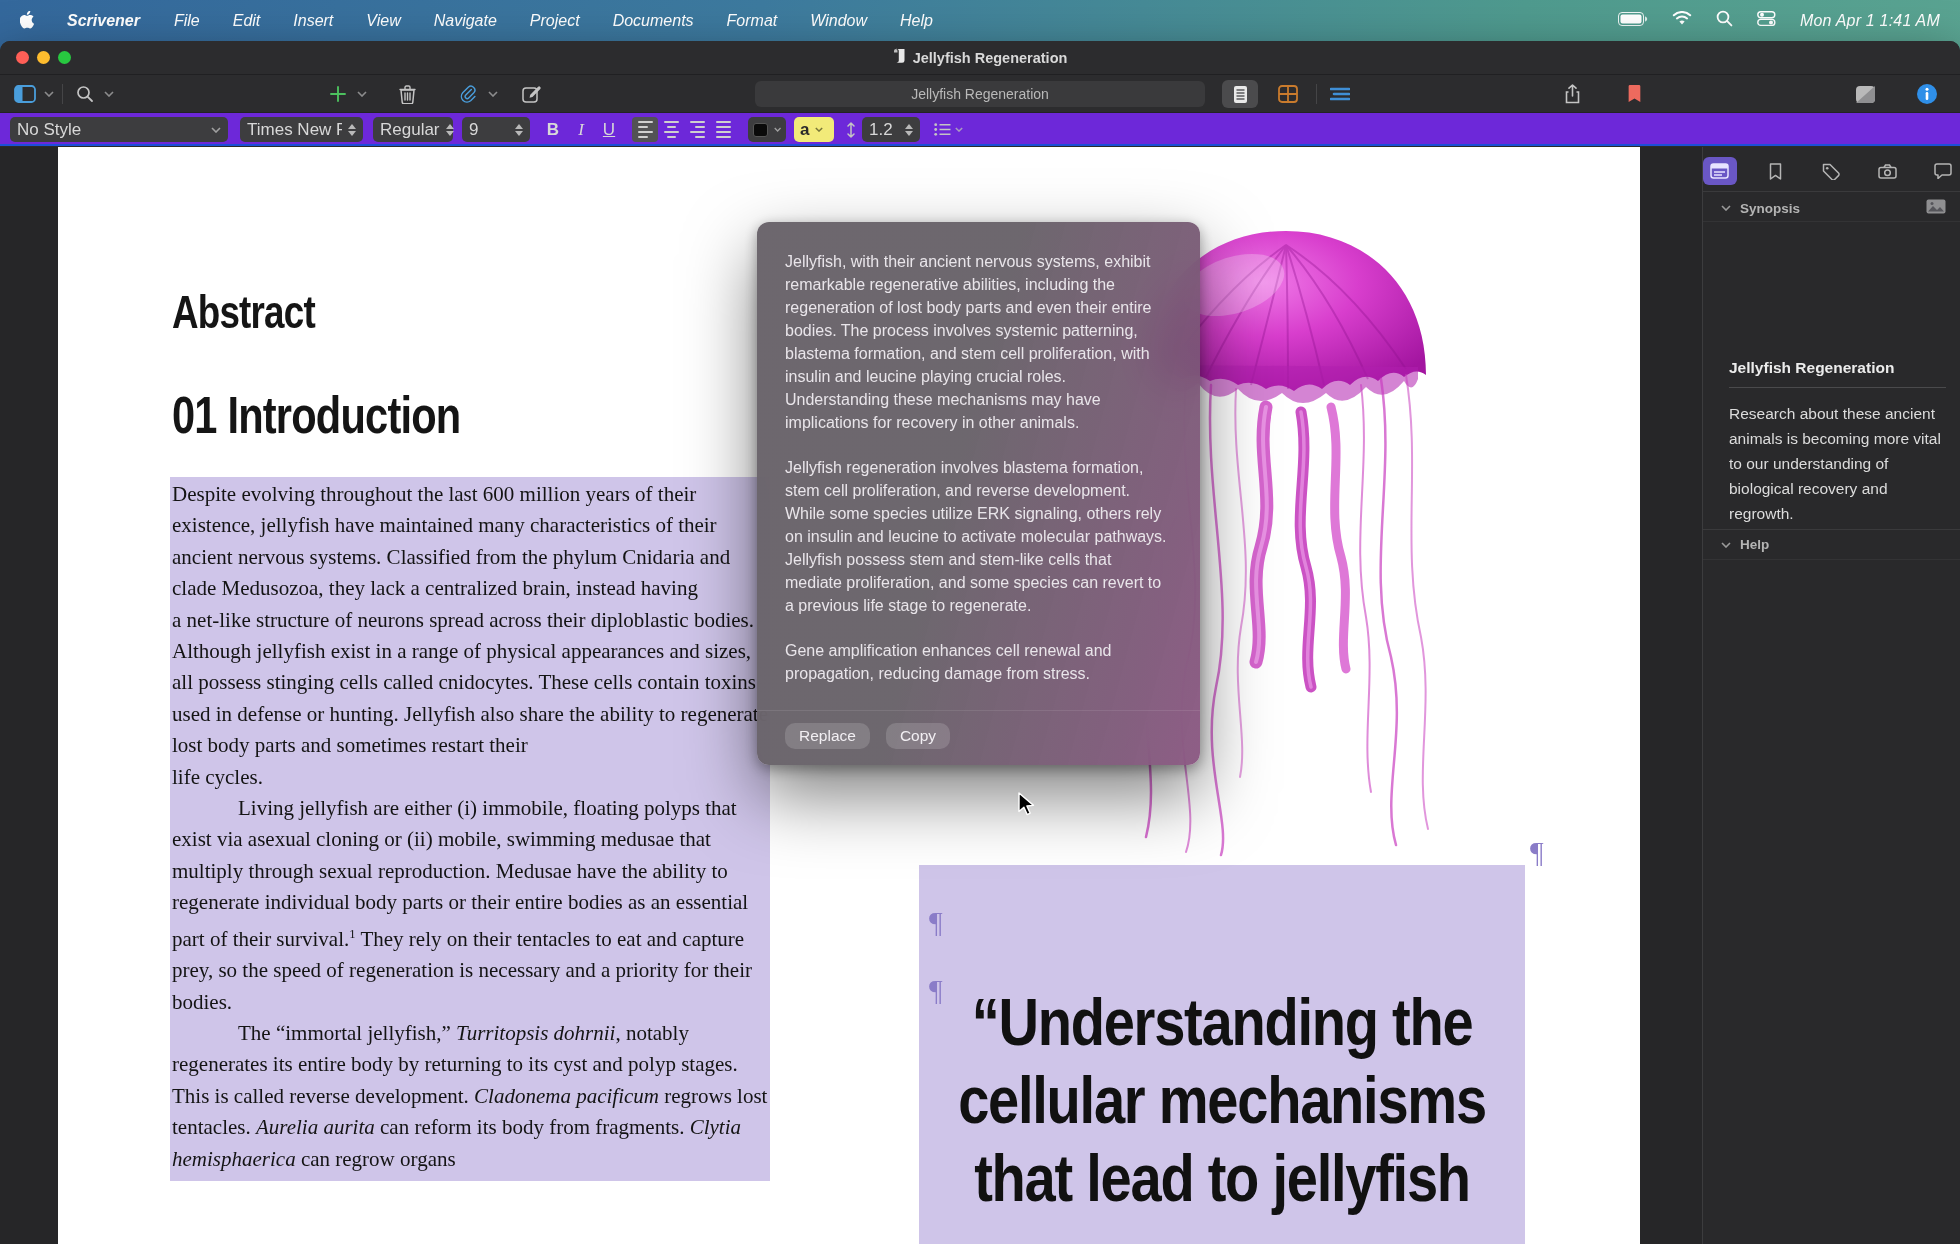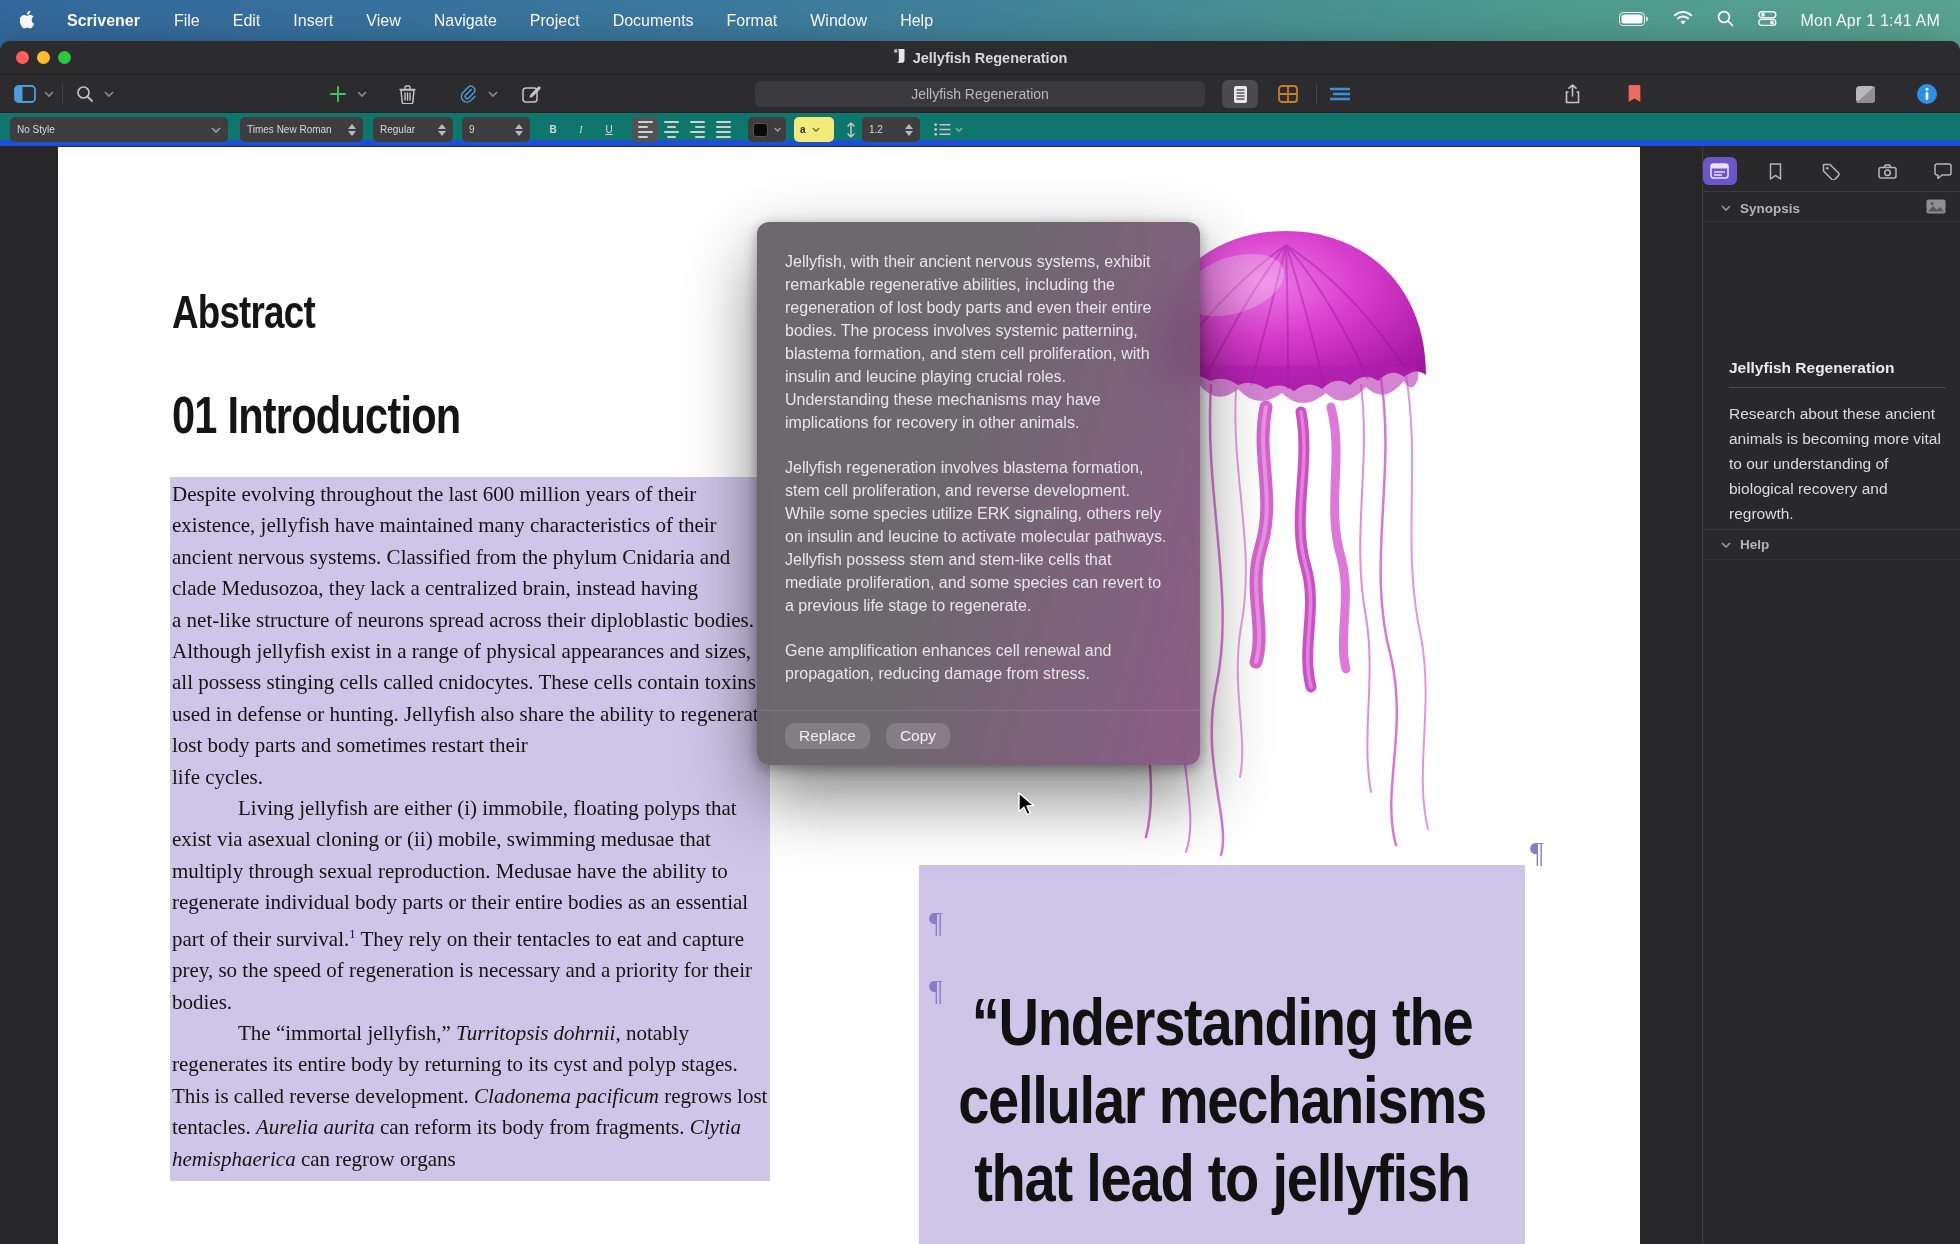--- a/index.html
+++ b/index.html
@@ -5,21 +5,21 @@
   * { margin:0; padding:0; box-sizing:border-box; }
   html,body { width:1960px; height:1244px; overflow:hidden; }
   body {
     font-family:"Liberation Sans", sans-serif;
     background:linear-gradient(100deg,#34689c 0%,#3d7a9e 35%,#4f9a8e 70%,#5fa893 100%);
     position:relative; -webkit-font-smoothing:antialiased;
   }
 
   
   .menubar { position:absolute; top:0; left:0; width:100%; height:41px;
-    display:flex; align-items:center; color:#fff; font-size:16px; padding:0 20px; }
+    display:flex; align-items:center; color:#fff; font-size:16px; padding:0 20px;font-style:italic; }
   .menubar .apple { margin-right:30px; display:flex; align-items:center; }
   .app-name { font-weight:700; margin-right:34px; }
   .menu-items { display:flex; gap:33px; }
   .menu-items span { cursor:default; }
   .menu-right { margin-left:auto; display:flex; align-items:center; gap:24px; }
   .clock { font-size:16px; letter-spacing:.2px; }
 
   
   .window { position:absolute; top:41px; left:0; right:0; bottom:0;
     background:#2b2b2d; border-radius:10px 10px 0 0; overflow:hidden;
@@ -36,22 +36,22 @@
   .toolbar { position:absolute; top:34px; left:0; right:0; height:38px; background:#2c2c2e;
     border-bottom:1px solid #232325; }
   .tool { position:absolute; top:0; height:38px; display:flex; align-items:center; justify-content:center; }
   .tb-divider { position:absolute; top:9px; width:1px; height:20px; background:#454547; }
   .title-field { position:absolute; left:755px; top:6px; width:450px; height:26px; background:#3a3a3c;
     border-radius:6px; color:#b9b9b9; font-size:14px; display:flex; align-items:center; justify-content:center; }
   .viewbtn { border-radius:6px; width:36px; height:28px; top:5px; }
   .viewbtn.selected { background:#4b4b4d; }
   .chev { opacity:.8; }
 
-  .formatbar { position:absolute; top:72px; left:0; right:0; height:33px; background:#0f766e;
-    border-bottom:6px solid #1d4ed8; color:#d8d8d8; font-size:10px; }
+  .formatbar { position:absolute; top:72px; left:0; right:0; height:33px; background:#6d28d9;
+    border-bottom:2px solid #1d4ed8; color:#d8d8d8; font-size:17px; }
   .fb-box { position:absolute; top:4px; height:25px; background:#3d3d3f; border-radius:5px;
     display:flex; align-items:center; padding:0 7px; gap:6px; }
   .fb-btn { position:absolute; top:4px; height:25px; width:26px; display:flex; align-items:center; justify-content:center; border-radius:4px; }
   .fb-btn.selected { background:#525254; }
   .stepper { display:flex; flex-direction:column; gap:2px; margin-left:auto; }
   .stepper i { width:0; height:0; border-left:4px solid transparent; border-right:4px solid transparent; display:block; }
   .stepper .up { border-bottom:5px solid #b9b9b9; }
   .stepper .dn { border-top:5px solid #b9b9b9; }
   .alines { display:flex; flex-direction:column; gap:3px; }
   .alines b { display:block; height:2px; background:#cfcfcf; border-radius:1px; }

